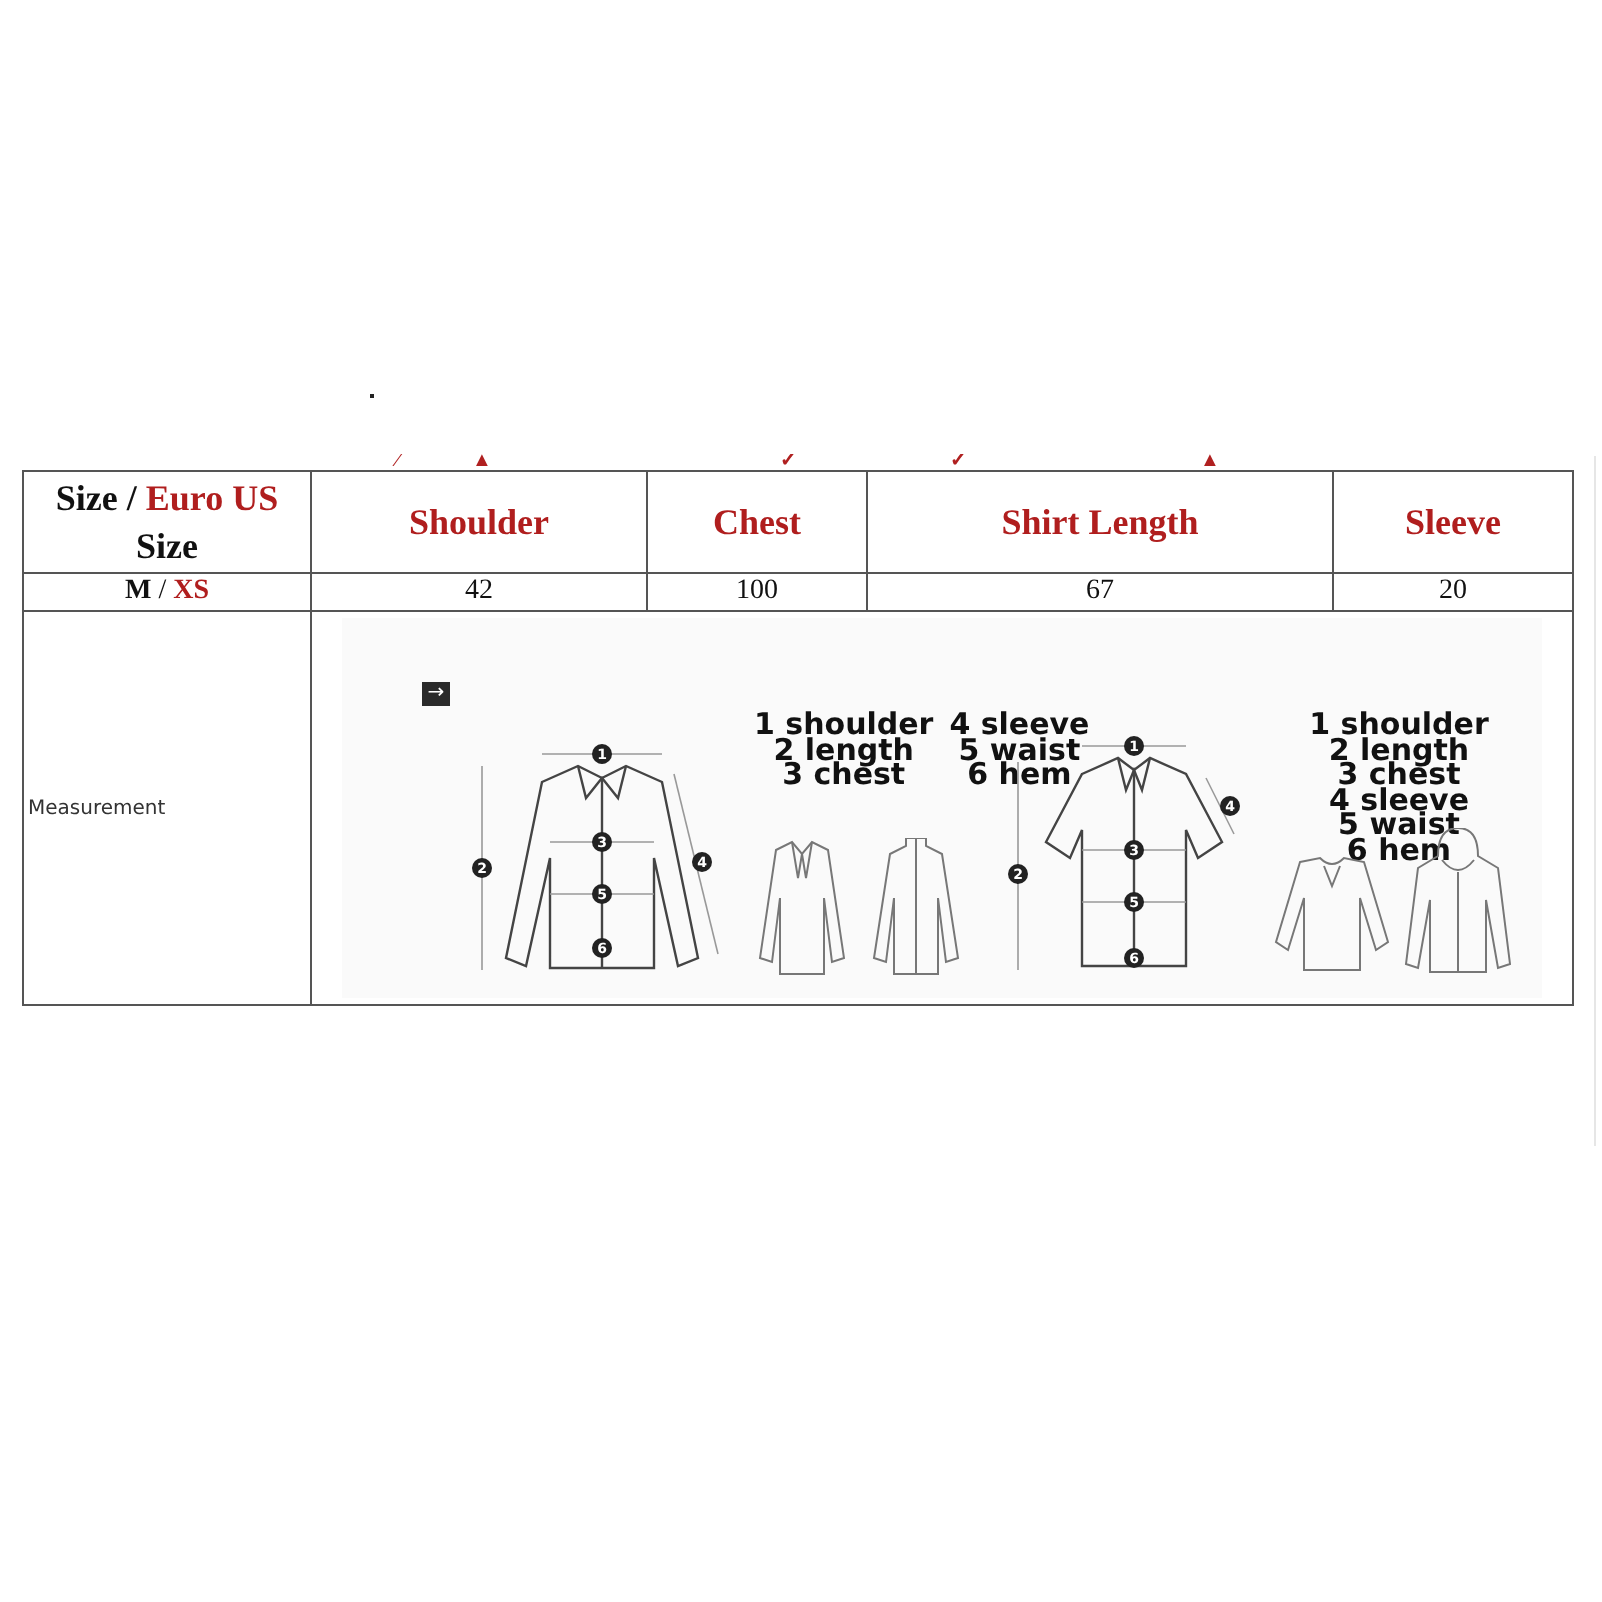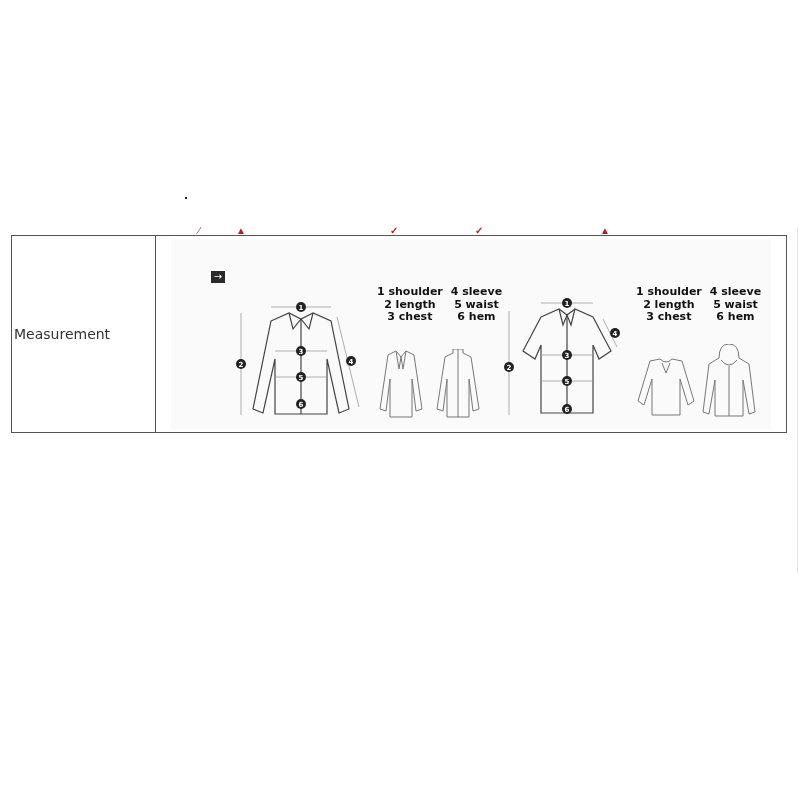--- a/index.html
+++ b/index.html
@@ -12,25 +12,25 @@
   table.size-table { position:absolute; left:11px; top:235px; border-collapse:collapse; table-layout:fixed; width:775px; }
   table.size-table td { border:1.5px solid #555; padding:0; text-align:center; vertical-align:middle; color:#111; }
   .hdr td { height:50px; }
   .hdr .lbl { font-size:18px; font-weight:bold; color:#b01e1e; }
   .hdr .first { font-size:18px; font-weight:bold; line-height:24px; color:#111; }
   .red { color:#b01e1e; }
   .row td { height:18px; font-size:14px; line-height:18px; }
   .row .size { font-weight:bold; }
   .row .slash { font-weight:normal; }
   .meas td { height:196px; }
-  .meas .mlabel { text-align:left; font-family:"DejaVu Sans", sans-serif; font-size:14px; color:#333; padding-left:2px; }
+  .meas .mlabel { text-align:left; font-family:"DejaVu Sans", sans-serif; font-size:10px; color:#333; padding-left:2px; }
   .diagram-cell { position:relative; }
   .diagram { position:relative; width:600px; height:190px; margin:0 auto; background:#fafafa; }
   .arrow-btn { position:absolute; left:40px; top:32px; width:14px; height:12px; background:#2a2a2a; color:#fff; font-size:10px; line-height:12px; text-align:center; font-family:"DejaVu Sans", sans-serif; }
-  .legend { position:absolute; font-family:"DejaVu Sans", sans-serif; font-weight:bold; font-size:11px; color:#111; line-height:12.5px; }
+  .legend { position:absolute; font-family:"DejaVu Sans", sans-serif; font-weight:bold; font-size:15px; color:#111; line-height:12.5px; }
   .legend .col { display:inline-block; vertical-align:top; margin-right:8px; }
   .legend div { white-space:nowrap; }
   svg { position:absolute; }
 </style>
 </head>
 <body>
 
 <div class="stray-dot"></div>
 <div class="clipped-text">
   <span style="left:48px">⁄</span>
@@ -43,21 +43,38 @@
 
 <table class="size-table">
   <colgroup>
     <col style="width:144px">
       <col style="width:168px">
       <col style="width:110px">
       <col style="width:233px">
       <col style="width:120px">
   </colgroup>
   <tbody>
+      <tr class="hdr">
+    <td>
+      <div class="first"><span>Size / </span><span class="red">Euro US</span></div>
+      <div class="first red">Size</div>
+    </td>
+    <td class="lbl">Shoulder</td>
+    <td class="lbl">Chest</td>
+    <td class="lbl">Shirt Length</td>
+    <td class="lbl">Sleeve</td>
+  </tr>
 
+  <tr class="row">
+    <td class="size"><span>M</span><span class="slash"> / </span><span class="red">XS</span></td>
+    <td>42</td>
+    <td>100</td>
+    <td>67</td>
+    <td>20</td>
+  </tr>
 
   <tr class="meas">
     <td class="mlabel">Measurement</td>
     <td colspan="4" class="diagram-cell">
       <div class="diagram">
         <div class="arrow-btn">→</div>
 
         <svg style="left:60px;top:50px" width="140" height="135" viewBox="0 0 140 135">
           <g stroke="#444" stroke-width="1.2" fill="none">
             <path d="M40 32 L58 24 L70 30 L82 24 L100 32 L118 120 L108 124 L96 70 L96 125 L44 125 L44 70 L32 124 L22 120 Z"></path>

